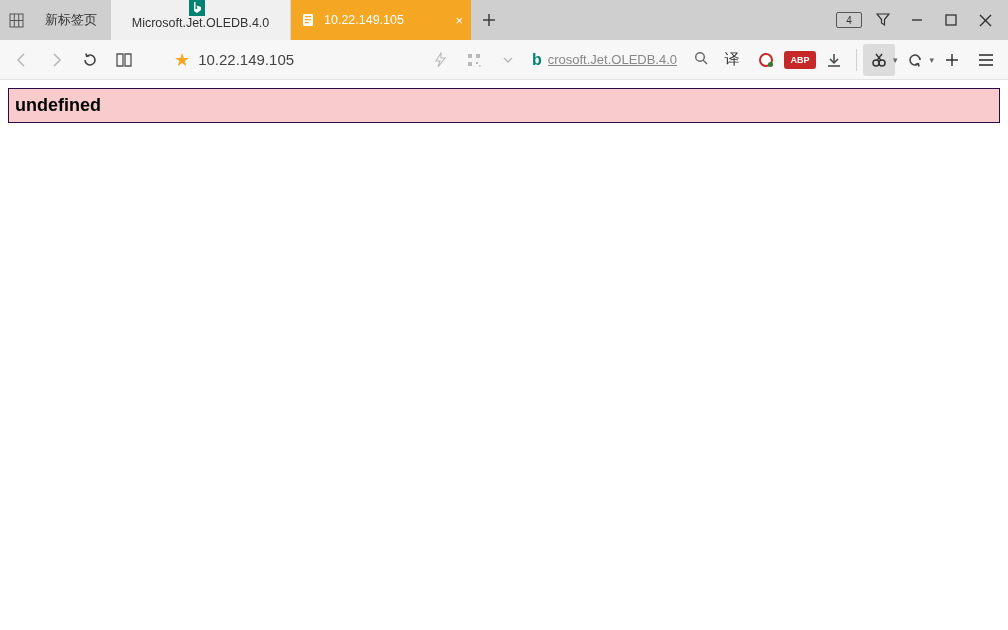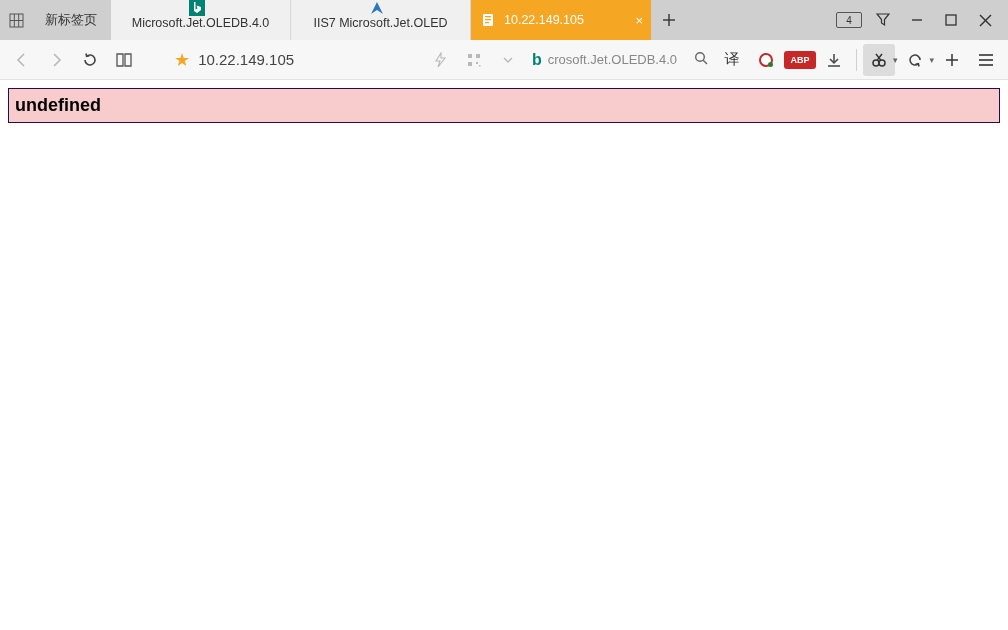--- a/index.html
+++ b/index.html
@@ -70,28 +70,20 @@
   <div class="tab tab-inactive">
     <span class="tab-icon">
       <svg width="16" height="16" viewBox="0 0 16 16">
           <rect width="16" height="16" fill="#008373"></rect>
           <path d="M5 2 L5 11 L8 13 L12 10 L12 7 L7.5 5.5 L8.5 8.5 L6.5 9.5 L6.5 2 Z" fill="#fff"></path>
         </svg>
     </span>
     <span class="tab-label">Microsoft.Jet.OLEDB.4.0</span>
   </div>
 
-  <div class="tab tab-inactive">
-    <span class="tab-icon">
-      <svg width="16" height="16" viewBox="0 0 16 16">
-          <polygon points="2,14 8,2 14,14 8,10" fill="#2e77bc"></polygon>
-        </svg>
-    </span>
-    <span class="tab-label">IIS7 Microsoft.Jet.OLED</span>
-  </div>
 
   <div class="tab tab-active">
     <span class="tab-icon">
       <svg width="16" height="16" viewBox="0 0 16 16">
           <rect x="2" y="2" width="10" height="12" rx="1" fill="#fff"></rect>
           <rect x="4" y="4" width="6" height="1.3" fill="#f5a623"></rect>
           <rect x="4" y="7" width="6" height="1.3" fill="#f5a623"></rect>
           <rect x="4" y="10" width="4" height="1.3" fill="#f5a623"></rect>
         </svg>
     </span>
@@ -183,21 +175,21 @@
       </svg>
   </div>
   <div class="tb-btn disabled">
     <svg width="10" height="10" viewBox="0 0 10 10">
         <polyline points="1,3 5,7 9,3" fill="none" stroke="currentColor" stroke-width="1.4"></polyline>
       </svg>
   </div>
 
   <div class="search-field">
     <span class="bing-b">b</span>
-    <span style="overflow:hidden; text-overflow:ellipsis; white-space:nowrap; color:#888;">crosoft.Jet.OLEDB.4.0</span>
+    <span style="overflow:hidden; text-overflow:ellipsis; white-space:nowrap; color:#888;text-decoration:underline;">crosoft.Jet.OLEDB.4.0</span>
     <span class="mag">
       <svg width="14" height="14" viewBox="0 0 14 14">
           <circle cx="6" cy="6" r="4.3" fill="none" stroke="#666" stroke-width="1.4"></circle>
           <line x1="9.2" y1="9.2" x2="13" y2="13" stroke="#666" stroke-width="1.4"></line>
         </svg>
     </span>
   </div>
 
   <div class="tb-btn trans-btn">译</div>
 

